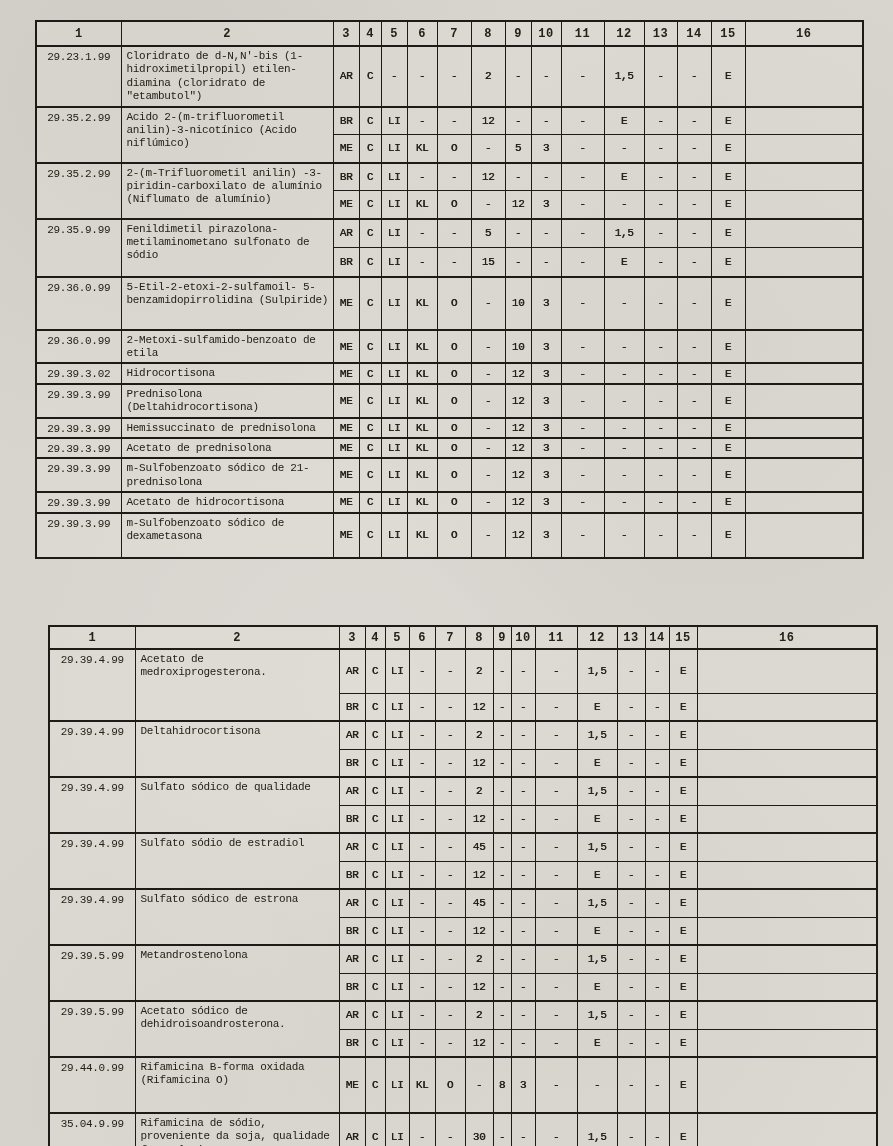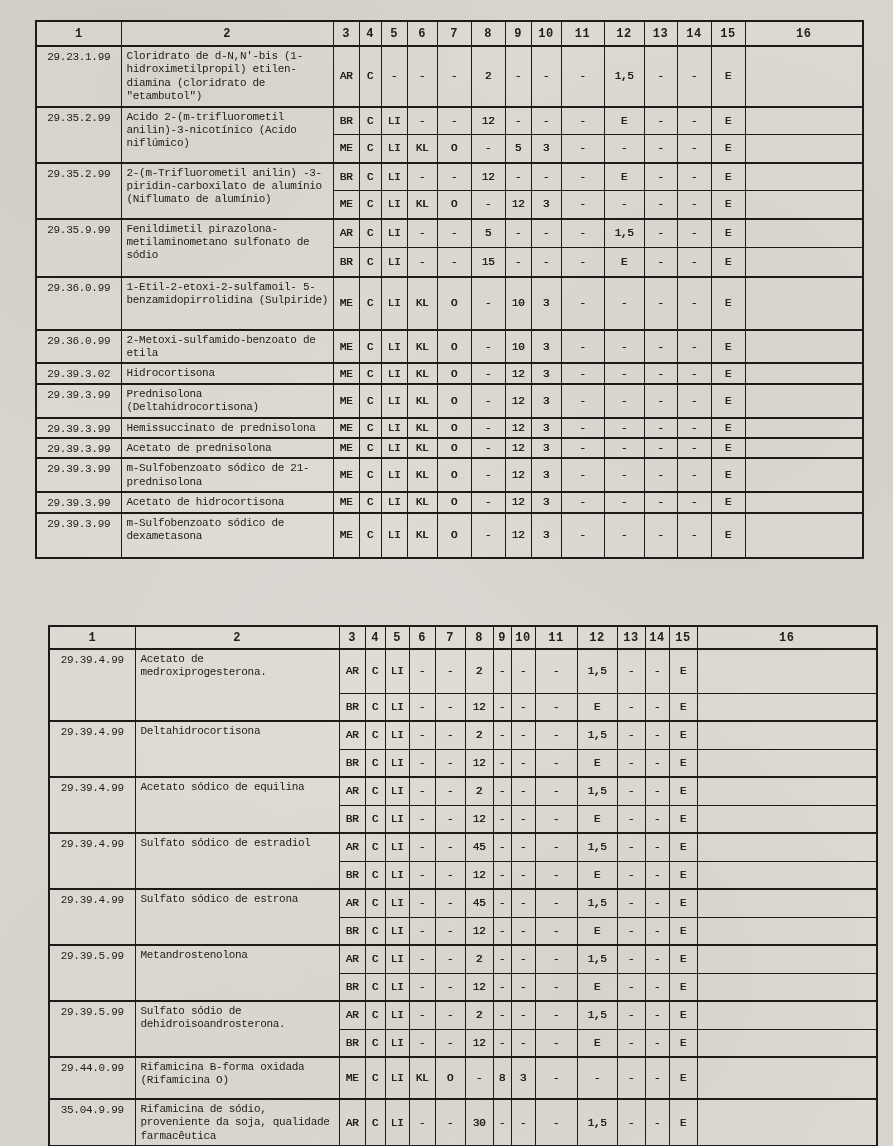--- a/index.html
+++ b/index.html
@@ -64,21 +64,21 @@
   #table1 tbody tr:nth-child(9){height:33px;}
   #table1 tbody tr:nth-child(10){height:16px;}
   #table1 tbody tr:nth-child(11){height:30px;}
   #table1 tbody tr:nth-child(12){height:17px;}
   #table1 tbody tr:nth-child(13){height:15px;}
   #table1 tbody tr:nth-child(14){height:26px;}
   #table1 tbody tr:nth-child(15){height:17px;}
   #table1 tbody tr:nth-child(16){height:45px;}
   #table2 tbody tr{height:28px;margin-left:32px;}
   #table2 tbody tr:nth-child(1){height:44px;}
-  #table2 tbody tr:nth-child(15){height:42px;}
+  #table2 tbody tr:nth-child(15){height:56px;}
   #table2 tbody tr:nth-child(16){height:44px;}
 </style>
 </head>
 <body>
 
 <div class="page">
 
   <div class="twrap" id="t1wrap">
     <table id="table1">
       <colgroup>
@@ -235,21 +235,21 @@
             <td class="val">-</td>
             <td class="val">-</td>
             <td class="val">E</td>
             <td class="val">-</td>
             <td class="val">-</td>
             <td class="val">E</td>
             <td class="val"></td>
           </tr>
           <tr class="group-start">
             <td rowspan="1" class="code">29.36.0.99</td>
-            <td rowspan="1" class="desc">1-Etil-2-etoxi-2-sulfamoil- 5-benzamidopirrolidina (Sulpiride)</td>
+            <td rowspan="1" class="desc">5-Etil-2-etoxi-2-sulfamoil- 5-benzamidopirrolidina (Sulpiride)</td>
             <td class="val">ME</td>
             <td class="val">C</td>
             <td class="val">LI</td>
             <td class="val">KL</td>
             <td class="val">O</td>
             <td class="val">-</td>
             <td class="val">10</td>
             <td class="val">3</td>
             <td class="val">-</td>
             <td class="val">-</td>
@@ -510,21 +510,21 @@
             <td class="val">-</td>
             <td class="val">-</td>
             <td class="val">E</td>
             <td class="val">-</td>
             <td class="val">-</td>
             <td class="val">E</td>
             <td class="val"></td>
           </tr>
           <tr class="group-start">
             <td rowspan="2" class="code">29.39.4.99</td>
-            <td rowspan="2" class="desc">Acetato sódico de equilina</td>
+            <td rowspan="2" class="desc">Sulfato sódico de qualidade</td>
             <td class="val">AR</td>
             <td class="val">C</td>
             <td class="val">LI</td>
             <td class="val">-</td>
             <td class="val">-</td>
             <td class="val">2</td>
             <td class="val">-</td>
             <td class="val">-</td>
             <td class="val">-</td>
             <td class="val">1,5</td>
@@ -544,21 +544,21 @@
             <td class="val">-</td>
             <td class="val">-</td>
             <td class="val">E</td>
             <td class="val">-</td>
             <td class="val">-</td>
             <td class="val">E</td>
             <td class="val"></td>
           </tr>
           <tr class="group-start">
             <td rowspan="2" class="code">29.39.4.99</td>
-            <td rowspan="2" class="desc">Sulfato sódico  de estradiol</td>
+            <td rowspan="2" class="desc">Sulfato sódio  de estradiol</td>
             <td class="val">AR</td>
             <td class="val">C</td>
             <td class="val">LI</td>
             <td class="val">-</td>
             <td class="val">-</td>
             <td class="val">45</td>
             <td class="val">-</td>
             <td class="val">-</td>
             <td class="val">-</td>
             <td class="val">1,5</td>
@@ -646,21 +646,21 @@
             <td class="val">-</td>
             <td class="val">-</td>
             <td class="val">E</td>
             <td class="val">-</td>
             <td class="val">-</td>
             <td class="val">E</td>
             <td class="val"></td>
           </tr>
           <tr class="group-start">
             <td rowspan="2" class="code">29.39.5.99</td>
-            <td rowspan="2" class="desc">Sulfato sódio de dehidroisoandrosterona.</td>
+            <td rowspan="2" class="desc">Acetato sódico de dehidroisoandrosterona.</td>
             <td class="val">AR</td>
             <td class="val">C</td>
             <td class="val">LI</td>
             <td class="val">-</td>
             <td class="val">-</td>
             <td class="val">2</td>
             <td class="val">-</td>
             <td class="val">-</td>
             <td class="val">-</td>
             <td class="val">1,5</td>

